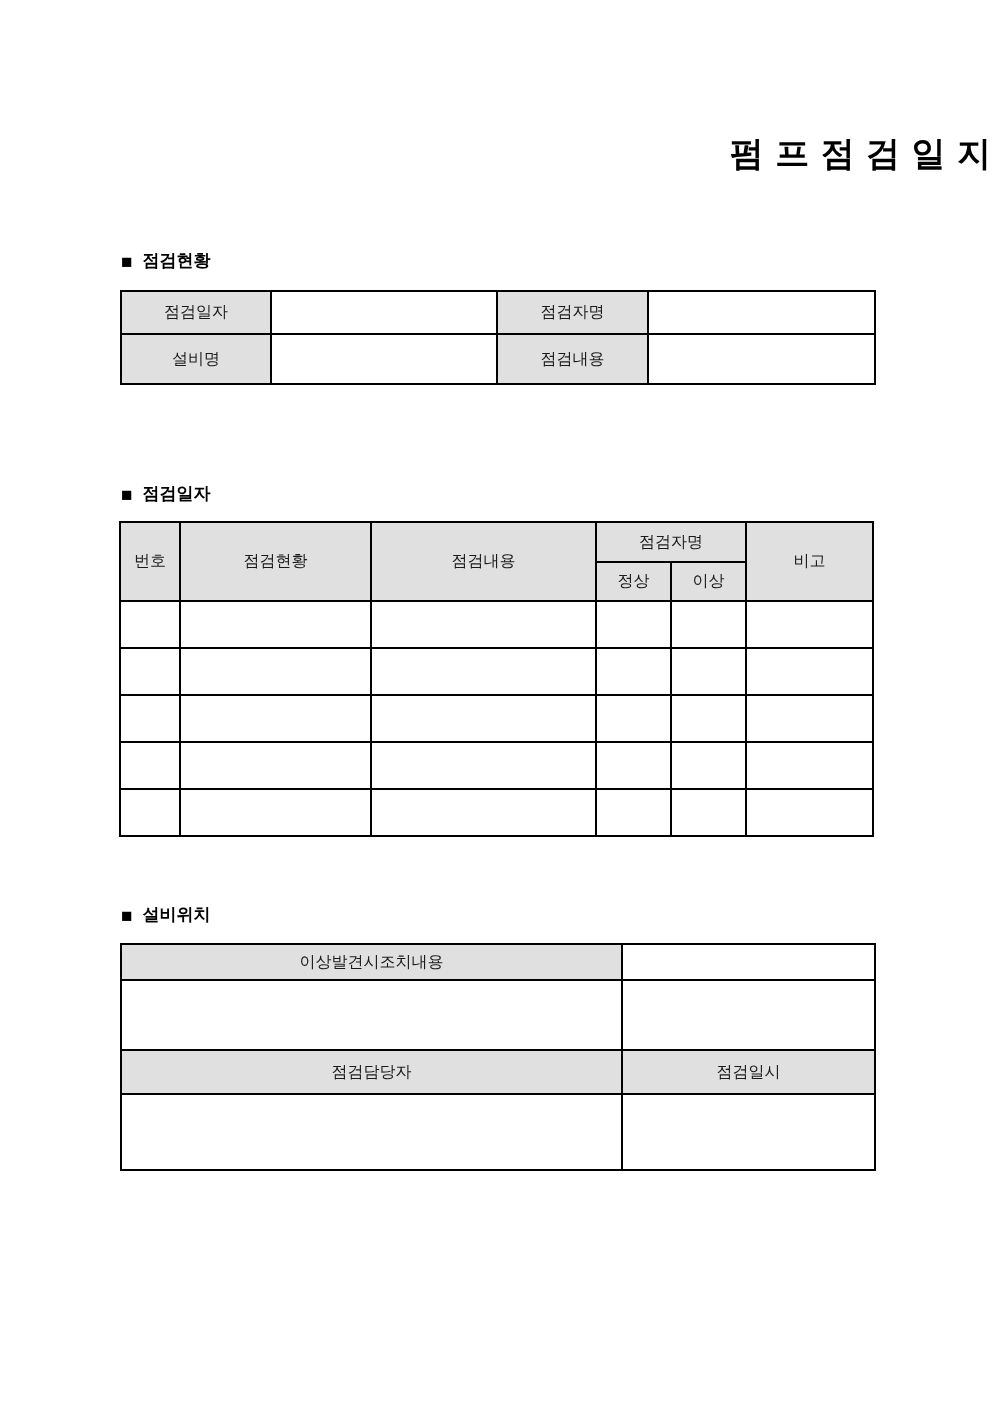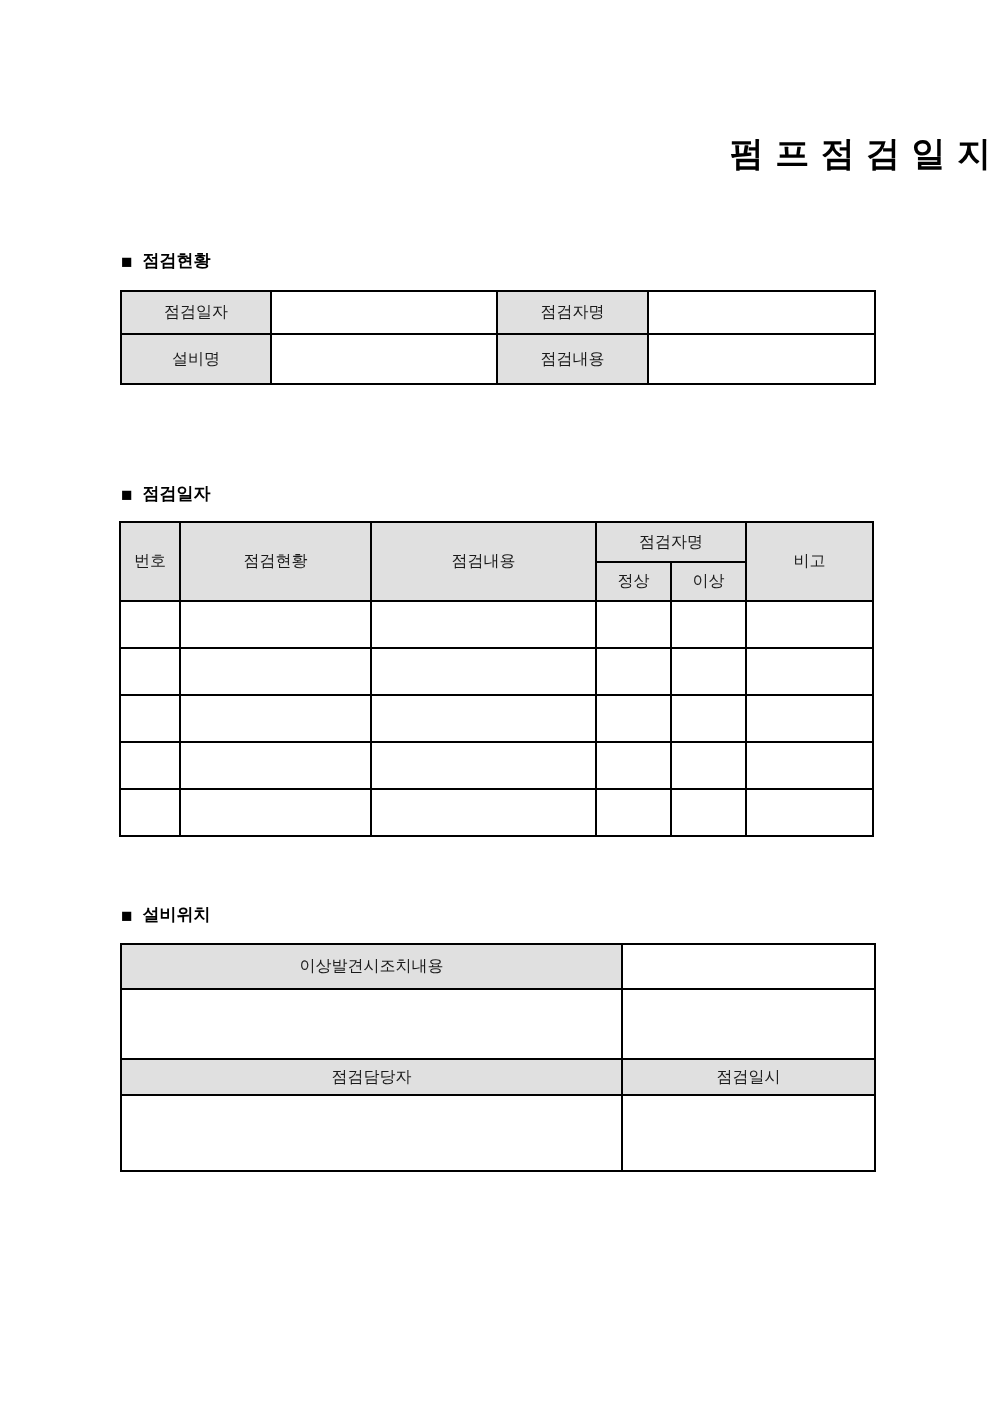--- a/index.html
+++ b/index.html
@@ -48,23 +48,23 @@
 
   #basic-table  { left: 120px; top: 290px; width: 754px; }
   #status-table { left: 119px; top: 521px; width: 753px; }
   #action-table { left: 120px; top: 943px; width: 754px; }
 
   .tr43 { height: 43px; border-radius: 18px; }
   .tr42 { height: 50px; font-family: Liberation Mono, monospace; }
   .tr40 { height: 40px; }
   .tr39 { height: 39px; }
   .tr47 { height: 47px; }
-  .tr45 { height: 45px; }
+  .tr45 { height: 36px; }
   .tr70 { height: 70px; }
-  .tr44 { height: 36px; }
+  .tr44 { height: 44px; }
   .tr76 { height: 76px; }
 </style>
 </head>
 <body style="background: rgb(255, 255, 255);">
 
 <div class="page">
 
   <div class="doc-title">펌 프 점 검 일 지</div>
 
   <div class="section-heading h-basic">

